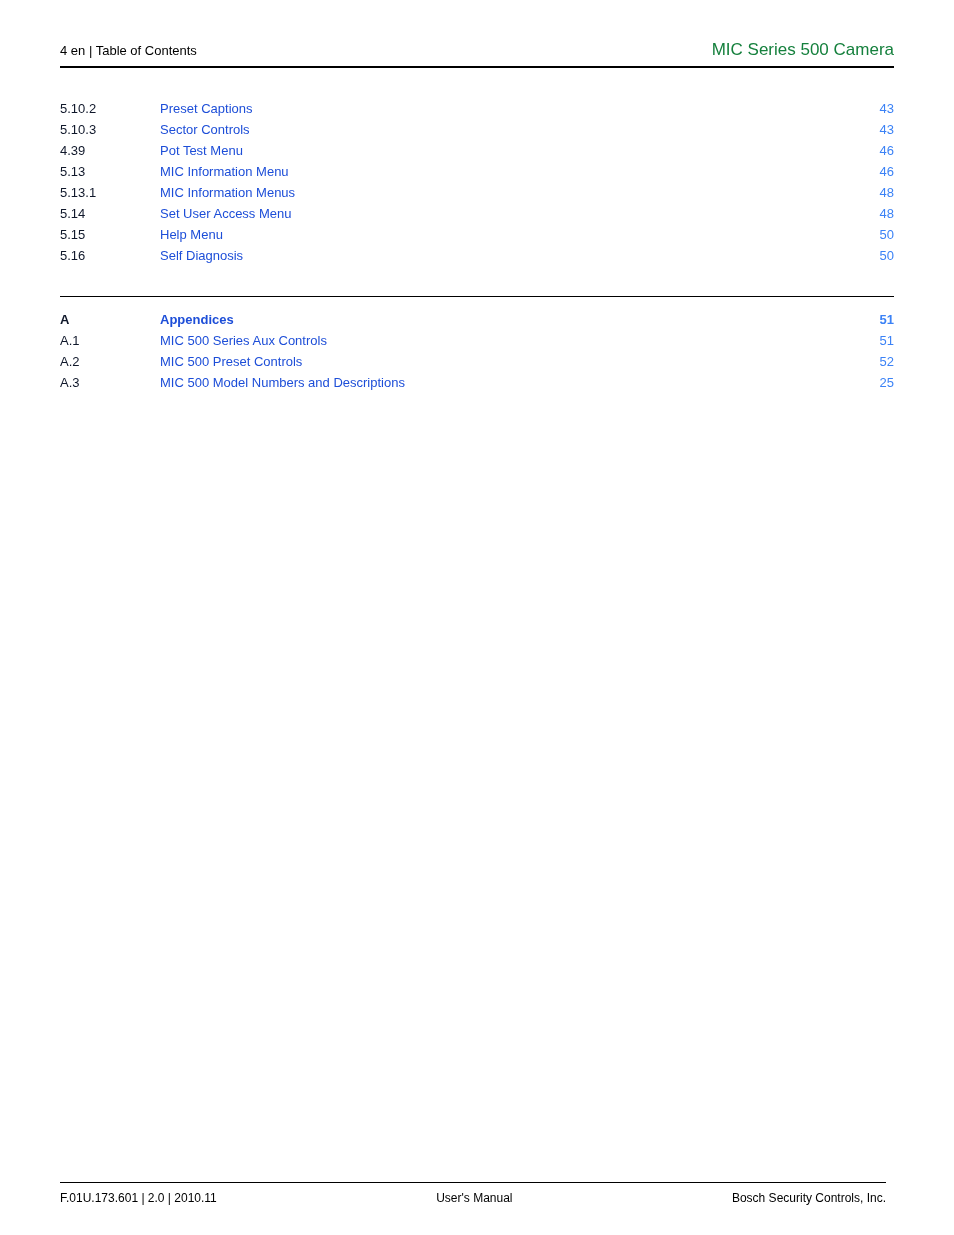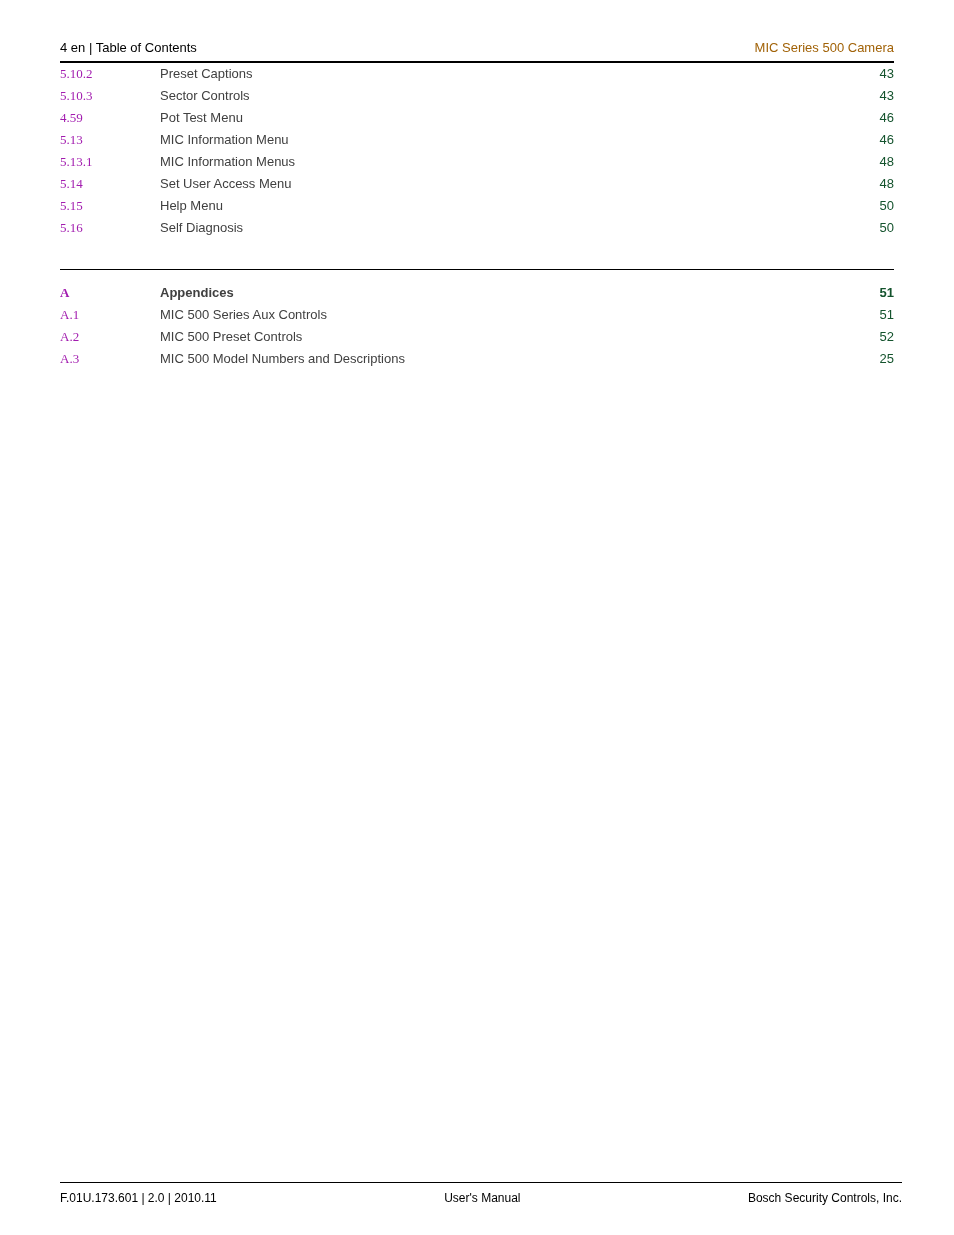--- a/index.html
+++ b/index.html
@@ -24,59 +24,59 @@
       padding: 40px 60px 60px 60px;
       position: relative;
     }
 
     .header {
       display: flex;
       justify-content: space-between;
       align-items: center;
       border-bottom: 2px solid #000;
       padding-bottom: 6px;
+      margin-bottom: 30px;
     }
 
     .header-left {
       font-size: 13px;
       color: #000;
     }
 
     .header-right {
-      font-size: 13px;
-      color: #a16207;
+      font-size: 17px;
+      color: #15803d;
     }
 
     .toc-table {
       width: 100%;
       border-collapse: collapse;
       margin-bottom: 30px;
     }
 
     .toc-table tr td {
       padding: 3px 0;
       vertical-align: top;
     }
 
     .toc-table tr td:first-child {
       width: 100px;
-      color: #a21caf;
+      color: #0f172a;
       white-space: nowrap;
-      font-family: Liberation Serif, serif;
     }
 
     .toc-table tr td:nth-child(2) {
-      color: #404040;
+      color: #1d4ed8;
       margin-left: 8px;
     }
 
     .toc-table tr td:last-child {
       text-align: right;
       width: 60px;
-      color: #14532d;
+      color: #3b82f6;
     }
 
     .section-divider {
       border: none;
       border-top: 1.5px solid #000;
       margin: 20px 0 12px 0;
     }
 
     .appendix-row td {
       font-weight: bold;
@@ -85,21 +85,21 @@
     }
 
     .appendix-sub-row td {
       font-weight: normal;
     }
 
     .footer {
       position: absolute;
       bottom: 30px;
       left: 60px;
-      right: 52px;
+      right: 68px;
       display: flex;
       justify-content: space-between;
       align-items: center;
       border-top: 1.5px solid #000;
       padding-top: 8px;
       font-size: 12px;
       color: #000;
     }
   </style>
 </head>
@@ -118,21 +118,21 @@
       <td>5.10.2</td>
       <td>Preset Captions</td>
       <td>43</td>
     </tr>
         <tr>
       <td>5.10.3</td>
       <td>Sector Controls</td>
       <td>43</td>
     </tr>
         <tr>
-      <td>4.59</td>
+      <td>4.39</td>
       <td>Pot Test Menu</td>
       <td>46</td>
     </tr>
         <tr>
       <td>5.13</td>
       <td>MIC Information Menu</td>
       <td>46</td>
     </tr>
         <tr>
       <td>5.13.1</td>

